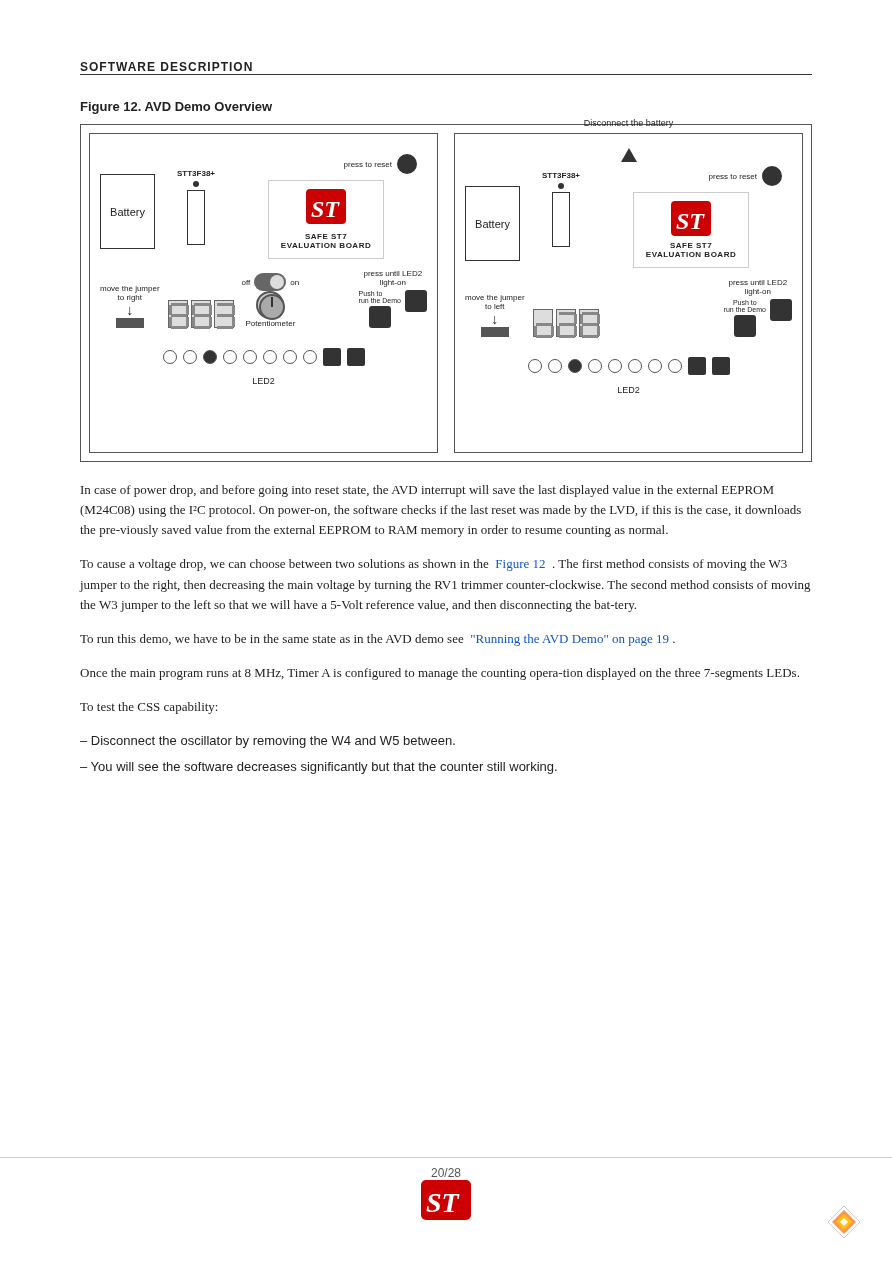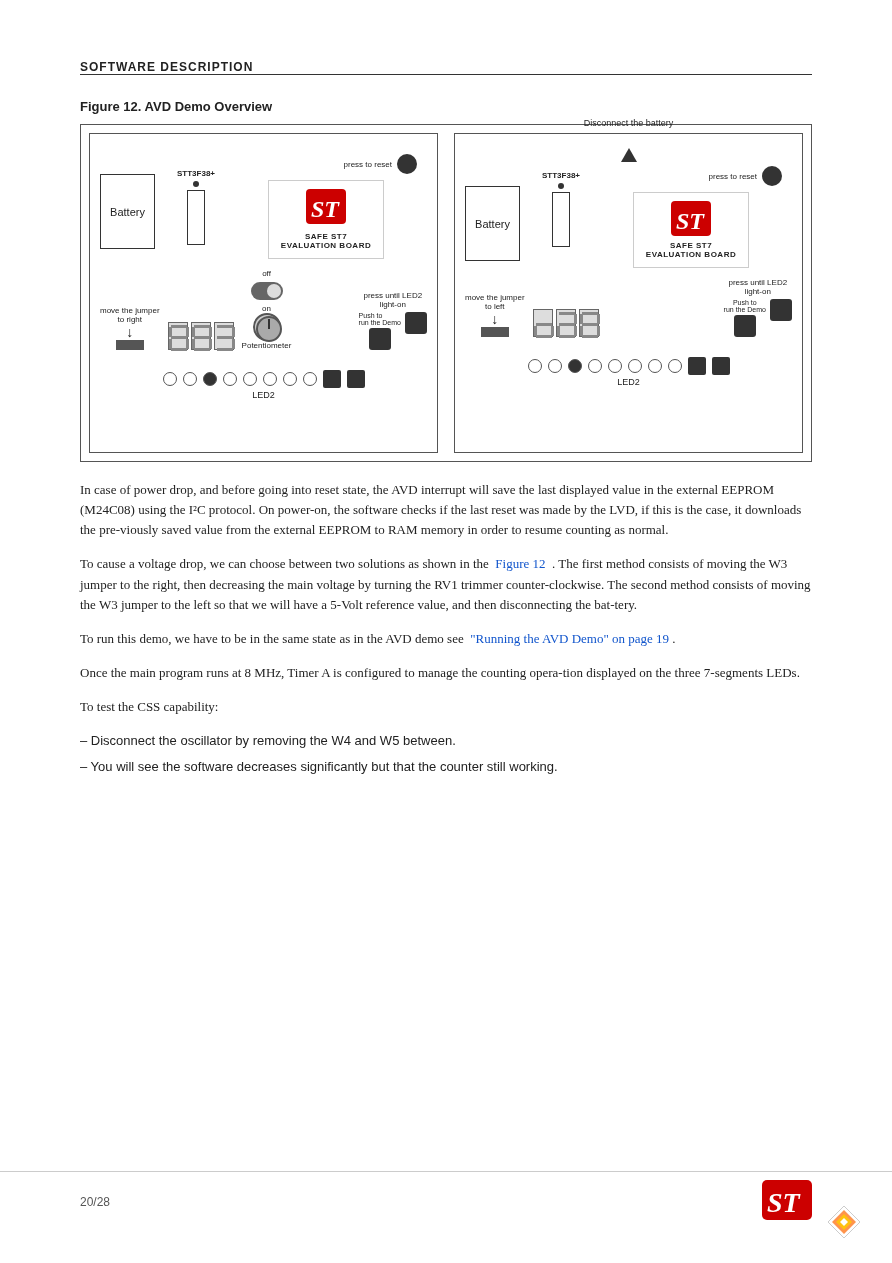--- a/index.html
+++ b/index.html
@@ -184,20 +184,21 @@
       font-size: 13px;
       line-height: 1.5;
     }
 
     .footer-bar {
       position: absolute;
       bottom: 40px;
       left: 0;
       right: 0;
       display: flex;
+      flex-direction: column;
       justify-content: space-between;
       align-items: center;
       padding: 0 80px;
       border-top: 1px solid #ccc;
       padding-top: 8px;
     }
 
     .footer-page {
       font-size: 12px;
       color: #555;
@@ -220,21 +221,21 @@
     }
 
     .panel-relative {
       position: relative;
       min-height: 280px;
     }
 
     .led2-label {
       font-size: 9px;
       text-align: right;
-      margin-top: 2px;
+      margin-top: 10px;
     }
   </style>
 </head>
 <body>
 
 <div class="page">
 
   <div class="section-title">SOFTWARE DESCRIPTION</div>
 
   <div class="figure-caption">Figure 12. AVD Demo Overview</div>
@@ -316,21 +317,21 @@
                   <rect x="2" y="2" width="16" height="3" fill="#888"></rect>
                   <rect x="17" y="4" width="3" height="10" fill="#888"></rect>
                   <rect x="2" y="13" width="16" height="3" fill="#888"></rect>
                   <rect x="17" y="16" width="3" height="10" fill="#888"></rect>
                   <rect x="2" y="25" width="16" height="3" fill="#888"></rect>
                 </svg>
               </div>
             </div>
 
             <div style="display:flex; flex-direction:column; align-items:center; margin-right:8px;">
-              <div style="display:flex; flex-direction:column; align-items:center; gap:4px;text-align:right;">
+              <div style="display:flex; flex-direction:row; align-items:center; gap:4px;text-align:right;">
                 <span style="font-size:8px;">off</span>
                 <div style="width:32px; height:18px; background:#666; border-radius:9px; position:relative;">
                   <div style="width:14px;height:14px;border-radius:50%;background:#ddd;position:absolute;top:2px;right:2px;"></div>
                 </div>
                 <span style="font-size:8px;">on</span>
               </div>
               <div class="potentio">
                 <svg width="28" height="28" viewBox="0 0 28 28">
                   <circle cx="14" cy="14" r="12" fill="#aaa" stroke="#555" stroke-width="2"></circle>
                   <line x1="14" y1="14" x2="14" y2="4" stroke="#333" stroke-width="2"></line>

